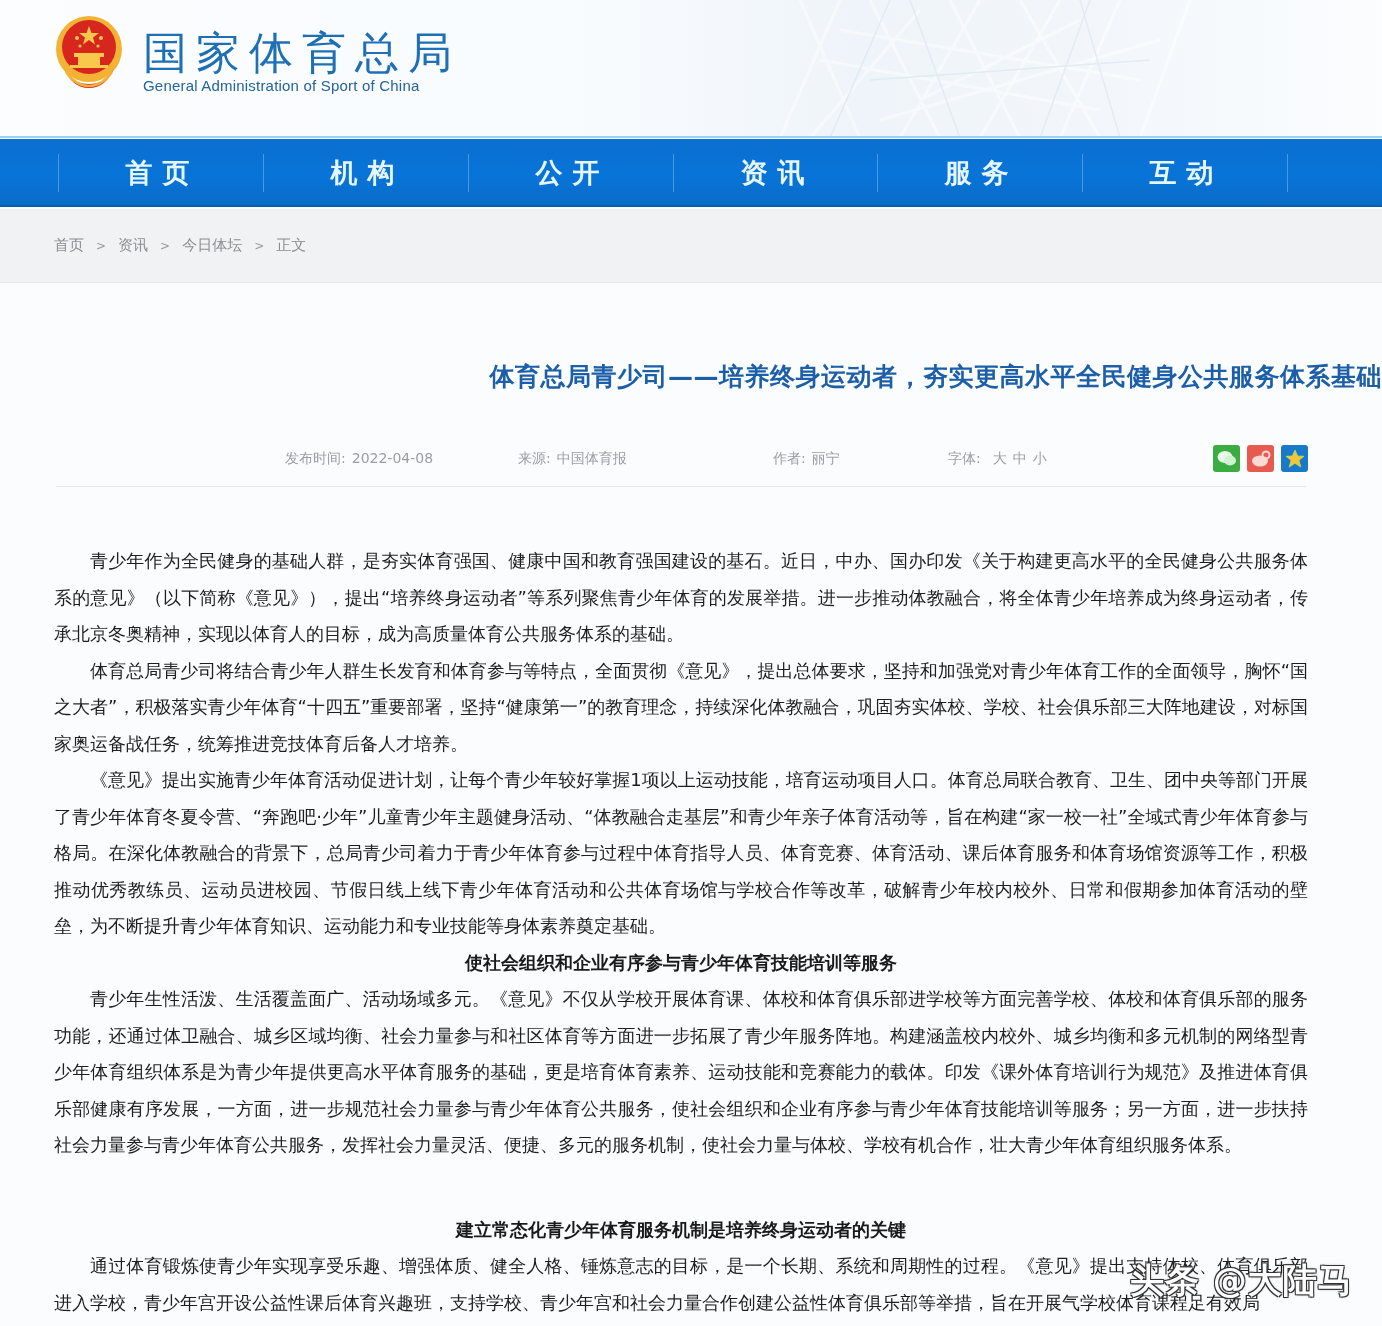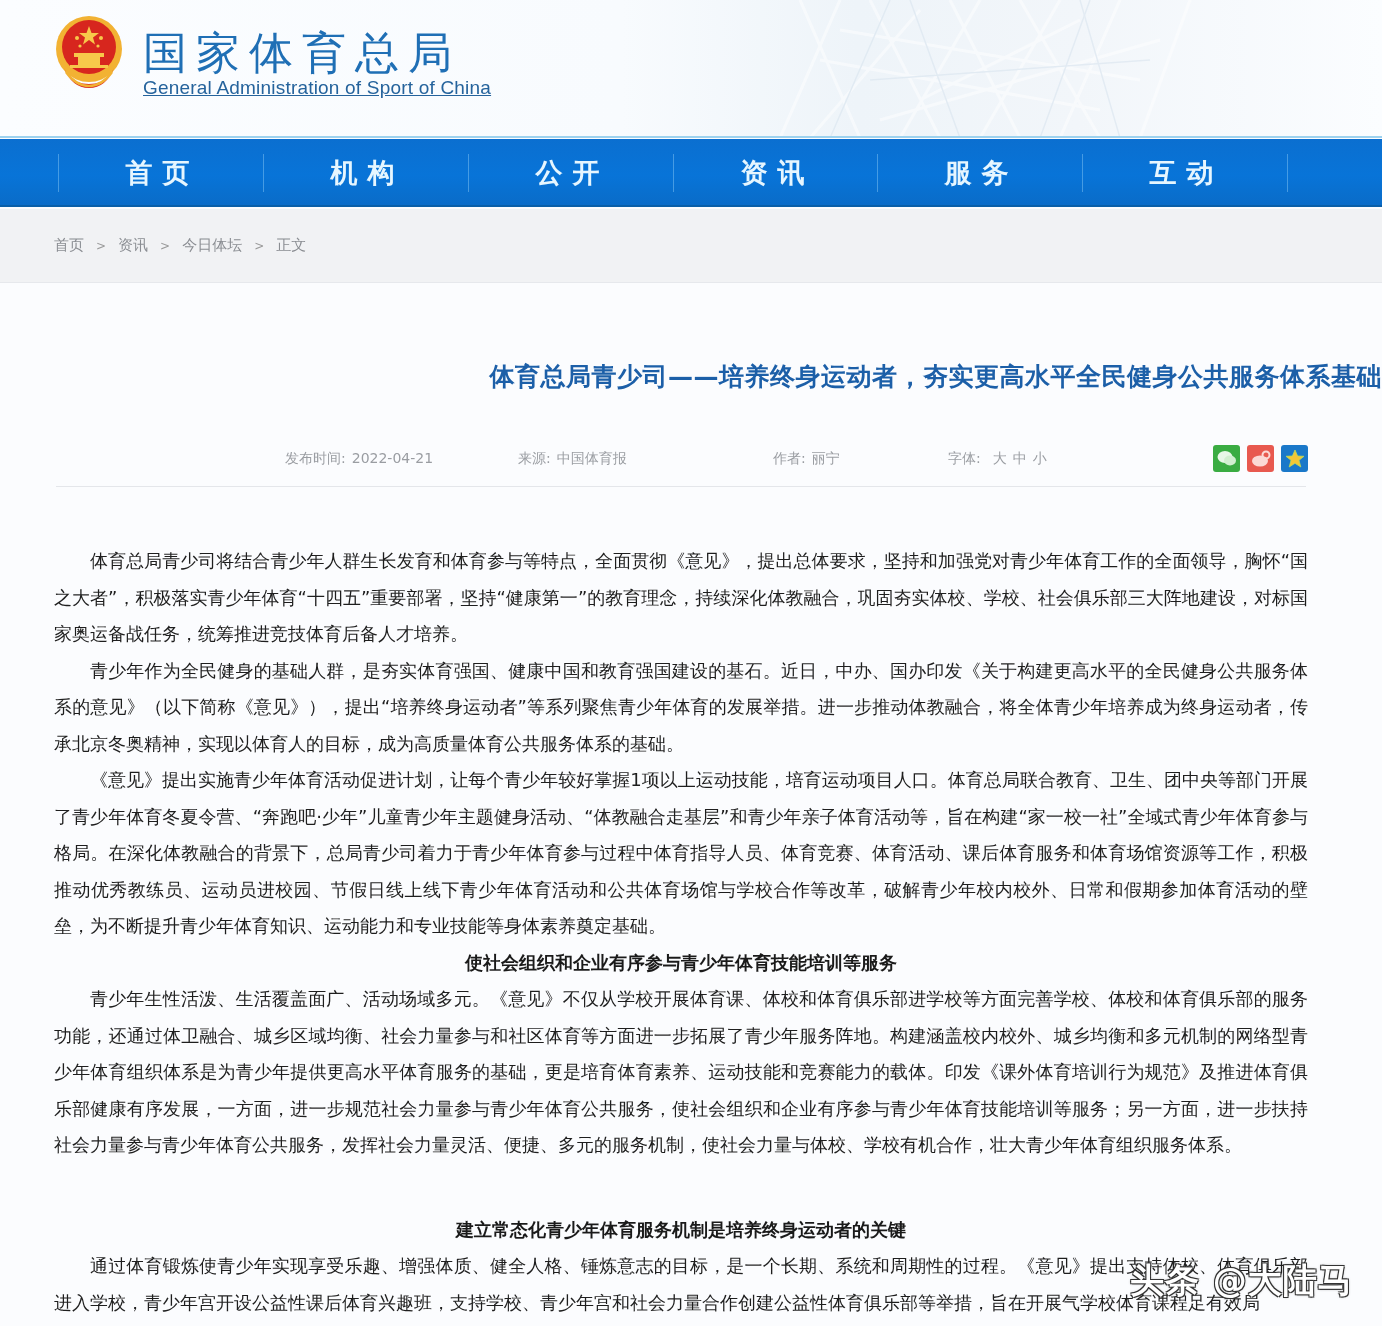--- a/index.html
+++ b/index.html
@@ -18,23 +18,22 @@
   .emblem {
     position: absolute; left: 52px; top: 16px; width: 74px; height: 76px;
   }
   .site-title-cn {
     position: absolute; left: 143px; top: 24px;
     font-size: 44px; letter-spacing: 9px; color: #1f6fb5; font-weight: normal;
     font-family: "DejaVu Sans", sans-serif;
   }
   .site-title-en {
     position: absolute; left: 143px; top: 77px;
-    font-size: 19px; color: #25639c; letter-spacing: 0.2px;
+    font-size: 15px; color: #25639c; letter-spacing: 0.2px;
     font-family: "Liberation Sans", sans-serif;
-    text-decoration: underline;
   }
   .header-bottom-line {
     position: absolute; left: 0; top: 136px; width: 100%; height: 3px; background: #9dd2ef;
   }
 
   
   .main-nav {
     position: absolute; left: 0; top: 139px; width: 1382px; height: 68px;
     background: linear-gradient(180deg, #0b6fd0 0%, #0874d8 55%, #0a6cc8 100%);
     border-bottom: 2px solid #0a5fa8;
@@ -177,21 +176,21 @@
     <span class="crumb">今日体坛</span>
     <span class="crumb-sep">&gt;</span>
     <span class="crumb">正文</span>
   </div>
 </div>
 
 <h1 class="article-title">体育总局青少司——培养终身运动者，夯实更高水平全民健身公共服务体系基础</h1>
 
 <div class="meta-row">
   <div class="meta-item" style="left:285px">
-    <span class="meta-label">发布时间:</span><span>2022-04-21</span>
+    <span class="meta-label">发布时间:</span><span>2022-04-08</span>
   </div>
   <div class="meta-item" style="left:518px">
     <span class="meta-label">来源:</span><span>中国体育报</span>
   </div>
   <div class="meta-item" style="left:773px">
     <span class="meta-label">作者:</span><span>丽宁</span>
   </div>
   <div class="meta-item" style="left:948px">
     <span class="meta-label">字体:</span><span class="font-size-opt">大</span><span class="font-size-opt">中</span><span class="font-size-opt">小</span>
   </div>
@@ -213,22 +212,22 @@
   <div class="share-icon share-fav">
     <svg width="20" height="19" viewBox="0 0 20 19">
         <polygon points="10,1 12.6,7 19,7.3 14,11.3 15.8,18 10,14.3 4.2,18 6,11.3 1,7.3 7.4,7" fill="#f4c635" stroke="#b7dc5a" stroke-width="0.8"></polygon>
       </svg>
   </div>
 </div>
 
 <div class="meta-divider"></div>
 
 <div class="article-body">
+  <p>青少年作为全民健身的基础人群，是夯实体育强国、健康中国和教育强国建设的基石。近日，中办、国办印发《关于构建更高水平的全民健身公共服务体系的意见》（以下简称《意见》），提出“培养终身运动者”等系列聚焦青少年体育的发展举措。进一步推动体教融合，将全体青少年培养成为终身运动者，传承北京冬奥精神，实现以体育人的目标，成为高质量体育公共服务体系的基础。</p>
   <p>体育总局青少司将结合青少年人群生长发育和体育参与等特点，全面贯彻《意见》，提出总体要求，坚持和加强党对青少年体育工作的全面领导，胸怀“国之大者”，积极落实青少年体育“十四五”重要部署，坚持“健康第一”的教育理念，持续深化体教融合，巩固夯实体校、学校、社会俱乐部三大阵地建设，对标国家奥运备战任务，统筹推进竞技体育后备人才培养。</p>
-  <p>青少年作为全民健身的基础人群，是夯实体育强国、健康中国和教育强国建设的基石。近日，中办、国办印发《关于构建更高水平的全民健身公共服务体系的意见》（以下简称《意见》），提出“培养终身运动者”等系列聚焦青少年体育的发展举措。进一步推动体教融合，将全体青少年培养成为终身运动者，传承北京冬奥精神，实现以体育人的目标，成为高质量体育公共服务体系的基础。</p>
   <p>《意见》提出实施青少年体育活动促进计划，让每个青少年较好掌握1项以上运动技能，培育运动项目人口。体育总局联合教育、卫生、团中央等部门开展了青少年体育冬夏令营、“奔跑吧·少年”儿童青少年主题健身活动、“体教融合走基层”和青少年亲子体育活动等，旨在构建“家一校一社”全域式青少年体育参与格局。在深化体教融合的背景下，总局青少司着力于青少年体育参与过程中体育指导人员、体育竞赛、体育活动、课后体育服务和体育场馆资源等工作，积极推动优秀教练员、运动员进校园、节假日线上线下青少年体育活动和公共体育场馆与学校合作等改革，破解青少年校内校外、日常和假期参加体育活动的壁垒，为不断提升青少年体育知识、运动能力和专业技能等身体素养奠定基础。</p>
   <h3>使社会组织和企业有序参与青少年体育技能培训等服务</h3>
   <p>青少年生性活泼、生活覆盖面广、活动场域多元。《意见》不仅从学校开展体育课、体校和体育俱乐部进学校等方面完善学校、体校和体育俱乐部的服务功能，还通过体卫融合、城乡区域均衡、社会力量参与和社区体育等方面进一步拓展了青少年服务阵地。构建涵盖校内校外、城乡均衡和多元机制的网络型青少年体育组织体系是为青少年提供更高水平体育服务的基础，更是培育体育素养、运动技能和竞赛能力的载体。印发《课外体育培训行为规范》及推进体育俱乐部健康有序发展，一方面，进一步规范社会力量参与青少年体育公共服务，使社会组织和企业有序参与青少年体育技能培训等服务；另一方面，进一步扶持社会力量参与青少年体育公共服务，发挥社会力量灵活、便捷、多元的服务机制，使社会力量与体校、学校有机合作，壮大青少年体育组织服务体系。</p>
   <h3 class="gap-before">建立常态化青少年体育服务机制是培养终身运动者的关键</h3>
   <p>通过体育锻炼使青少年实现享受乐趣、增强体质、健全人格、锤炼意志的目标，是一个长期、系统和周期性的过程。《意见》提出支持体校、体育俱乐部进入学校，青少年宫开设公益性课后体育兴趣班，支持学校、青少年宫和社会力量合作创建公益性体育俱乐部等举措，旨在开展气学校体育课程足有效局</p>
 </div>
 
 <div class="watermark">头条 @大陆马</div>
 
 </body></html>

